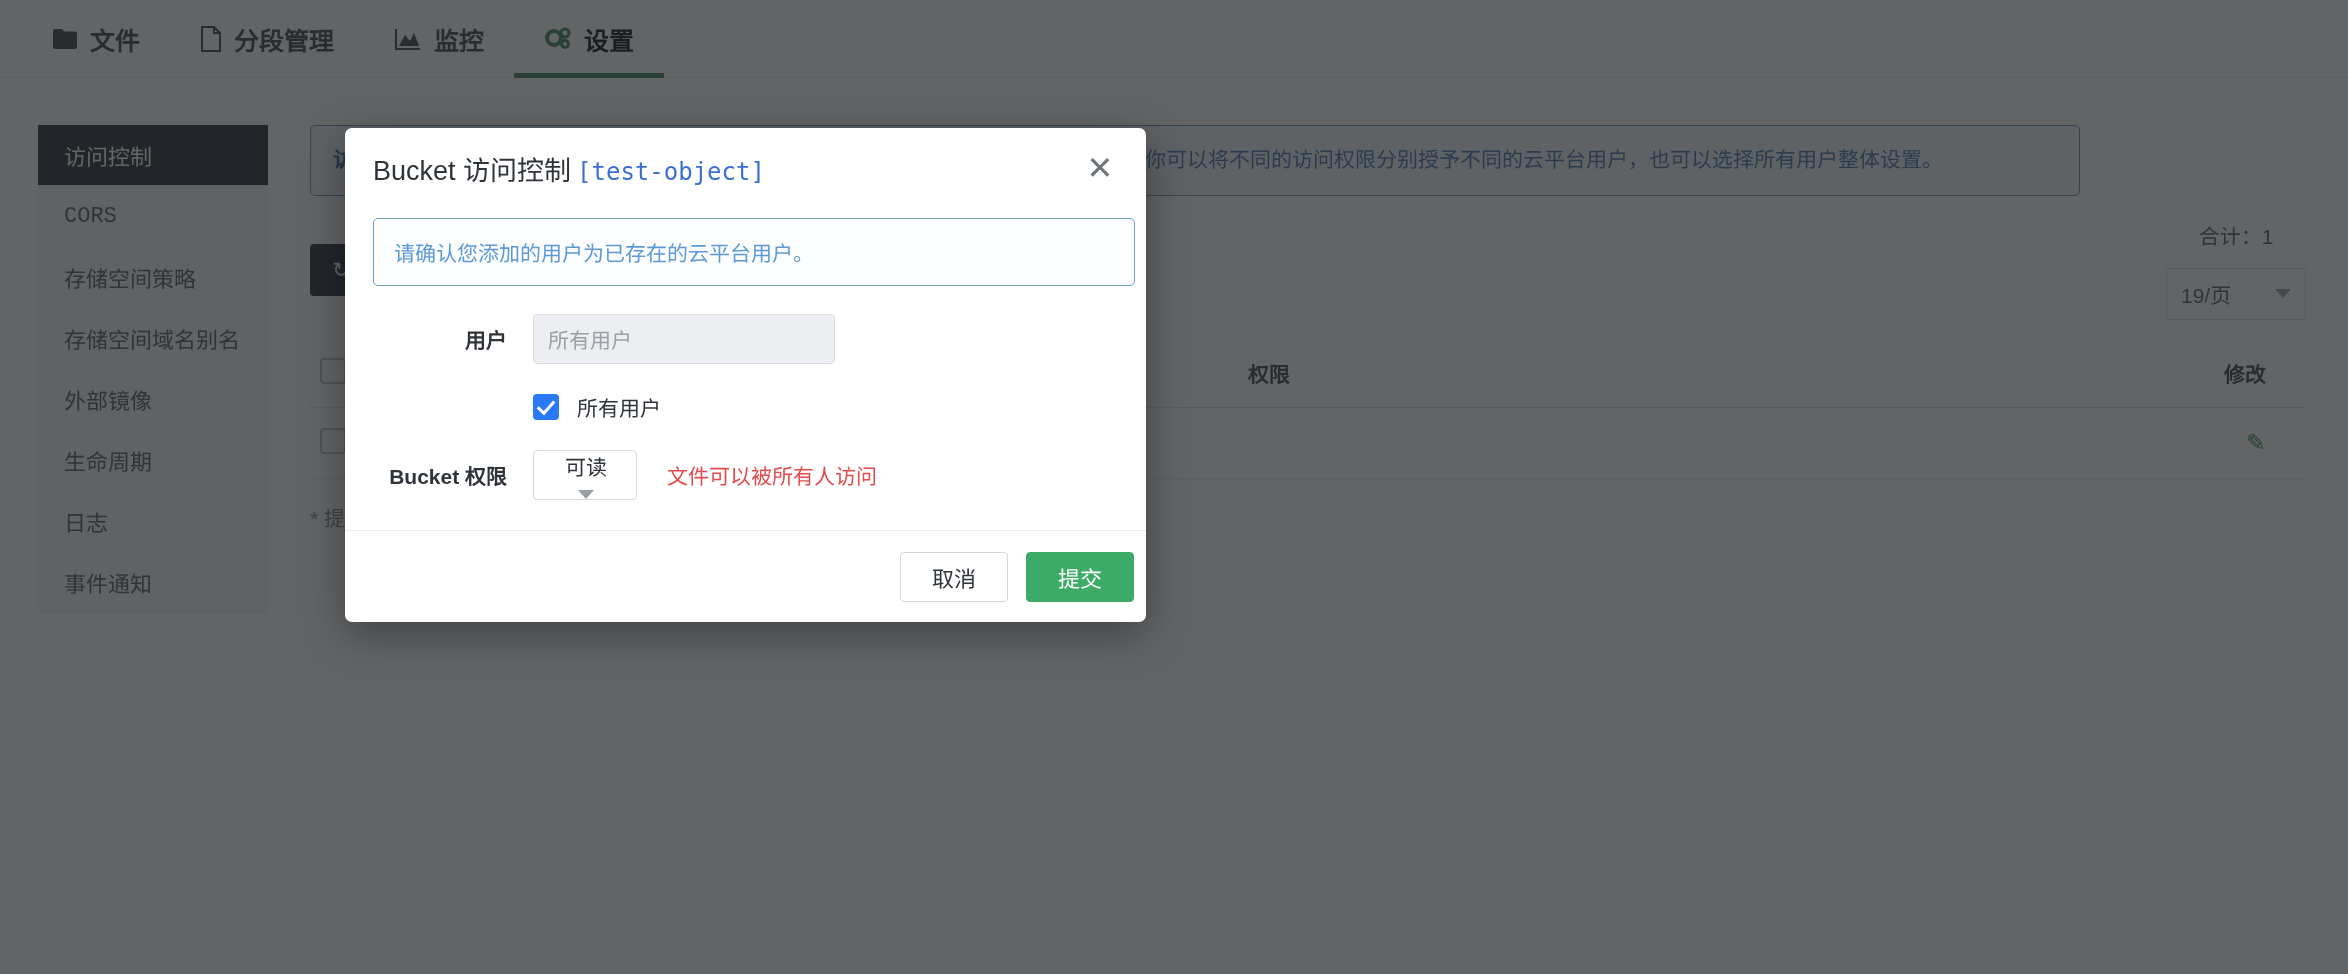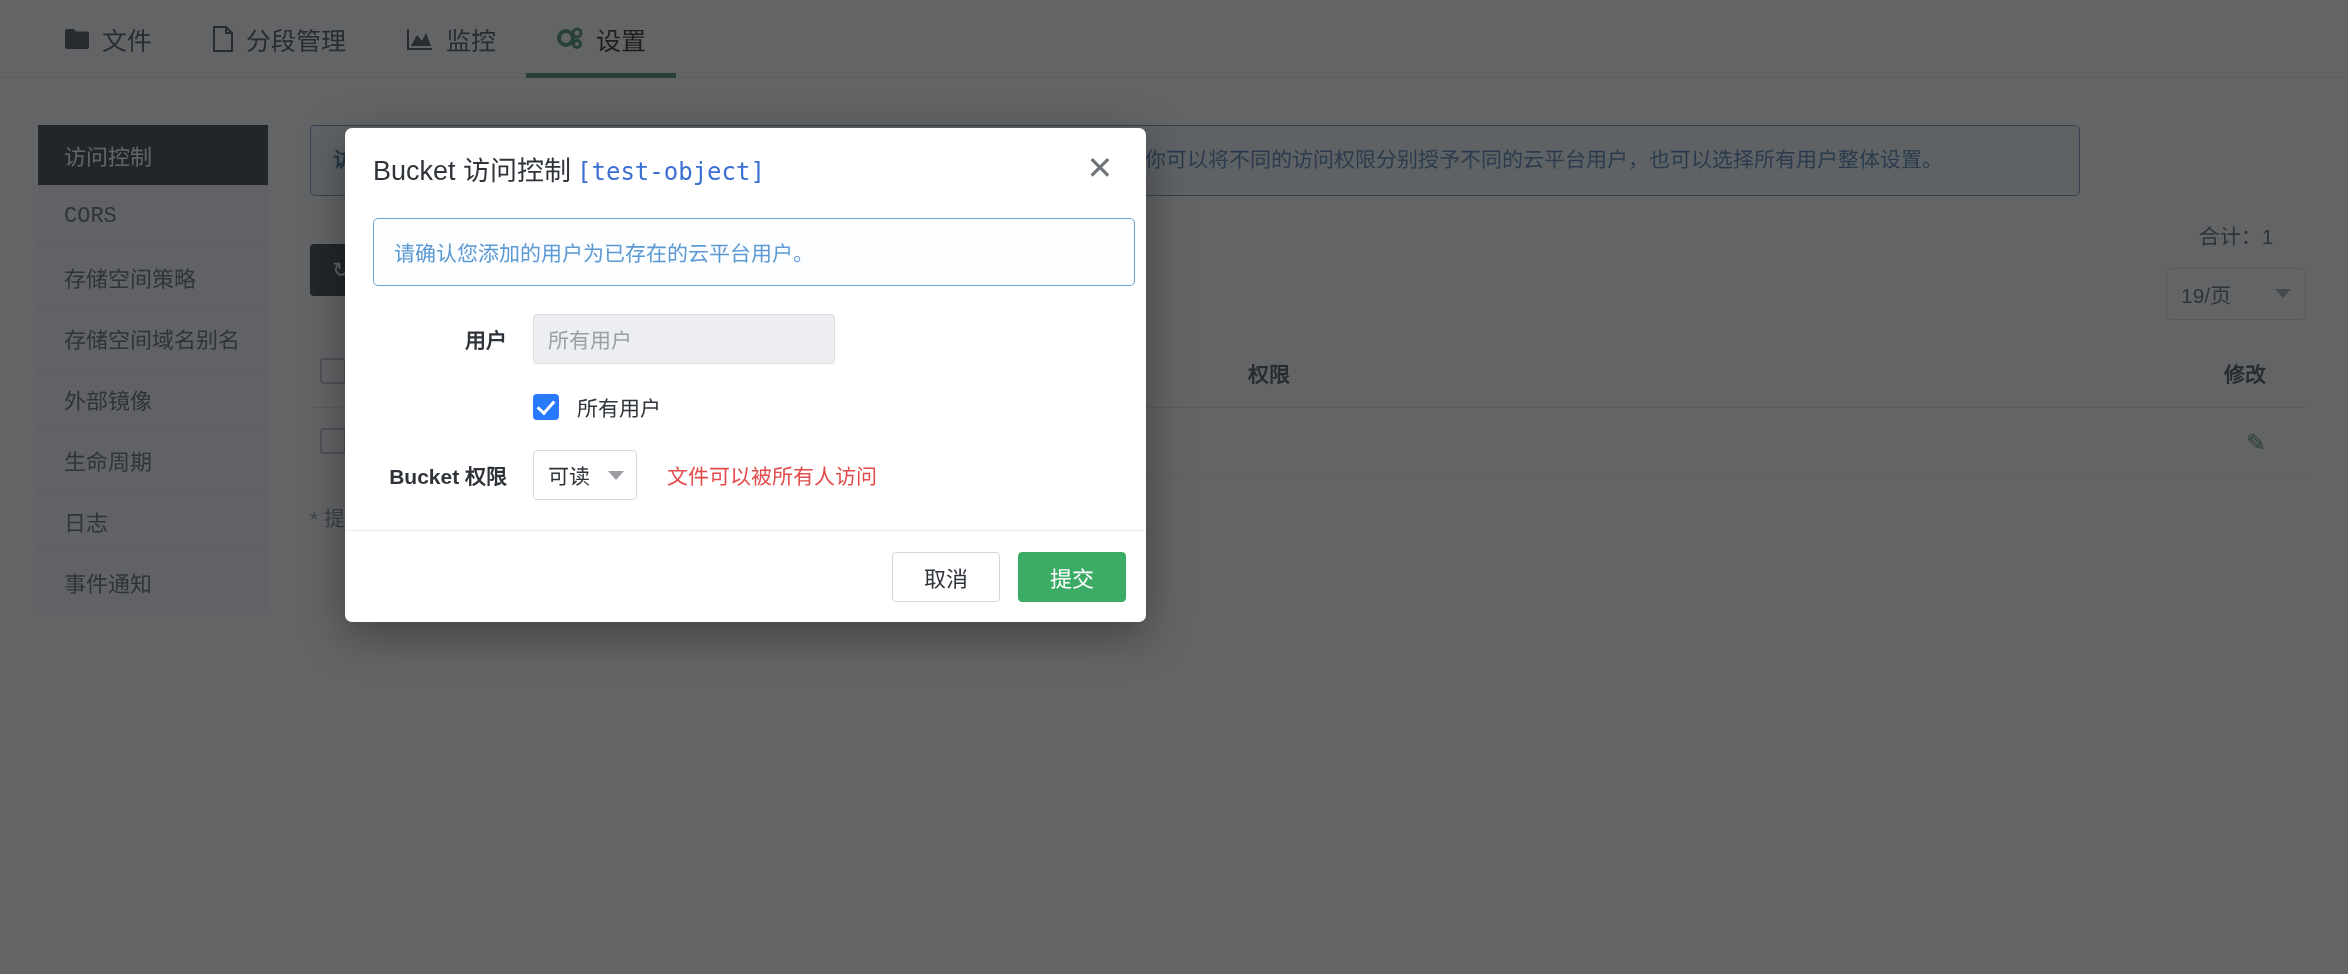--- a/index.html
+++ b/index.html
@@ -17,23 +17,24 @@
     position: absolute; inset: 0;
     background: #ffffff;
   }
 
   
   .topnav {
     height: 78px;
     background: #ffffff;
     display: flex;
     align-items: center;
-    padding-left: 34px;
+    padding-left: 22px;
     border-bottom: 1px solid #e8e8e8;
     position: relative;
+    font-weight: bold;
   }
   .tab {
     display: flex;
     align-items: center;
     gap: 12px;
     height: 78px;
     padding: 0 30px;
     font-size: 25px;
     color: #2f343a;
     cursor: pointer;
@@ -268,34 +269,35 @@
     border: 1px solid #d9dadd;
     border-radius: 4px;
     background: #fff;
     display: flex;
     align-items: center;
     justify-content: space-between;
     padding: 0 12px 0 14px;
     font-size: 21px;
     color: #2f343a;
     cursor: pointer;
+    flex-direction: column;
   }
   .danger-note {
     margin-left: 30px;
     color: #e24c4c;
     font-size: 21px;
   }
   .modal-foot {
     border-top: 1px solid #ececef;
     height: 92px;
     display: flex;
     align-items: center;
     justify-content: flex-end;
     gap: 18px;
-    padding-right: 20px;
+    padding-right: 12px;
   }
   .btn {
     height: 50px;
     min-width: 108px;
     border-radius: 4px;
     font-size: 22px;
     cursor: pointer;
     display: flex; align-items: center; justify-content: center;
   }
   .btn-cancel { background: #fff; color: #2f343a; border: 1px solid #d4d6d9; }

